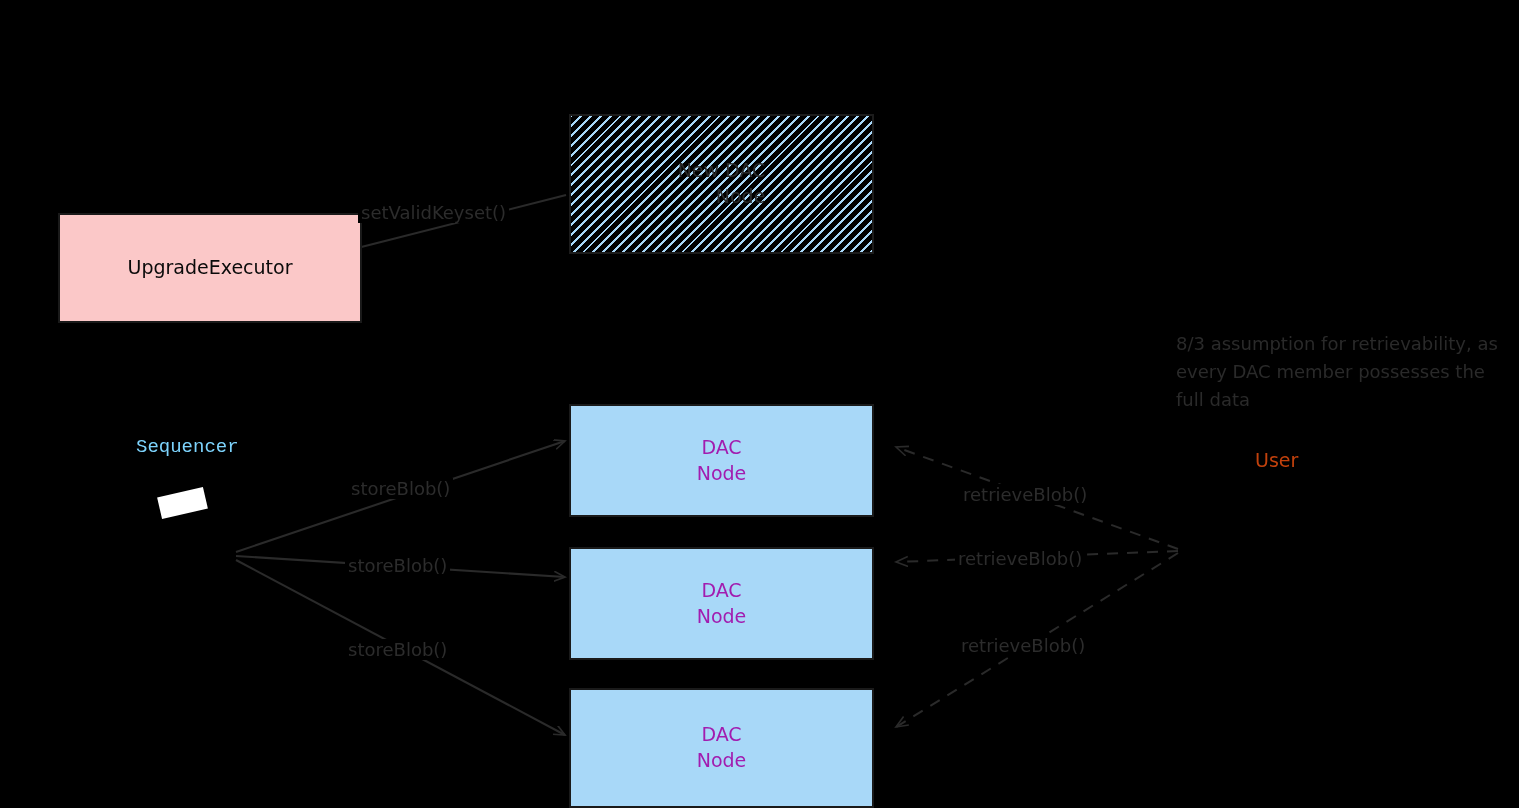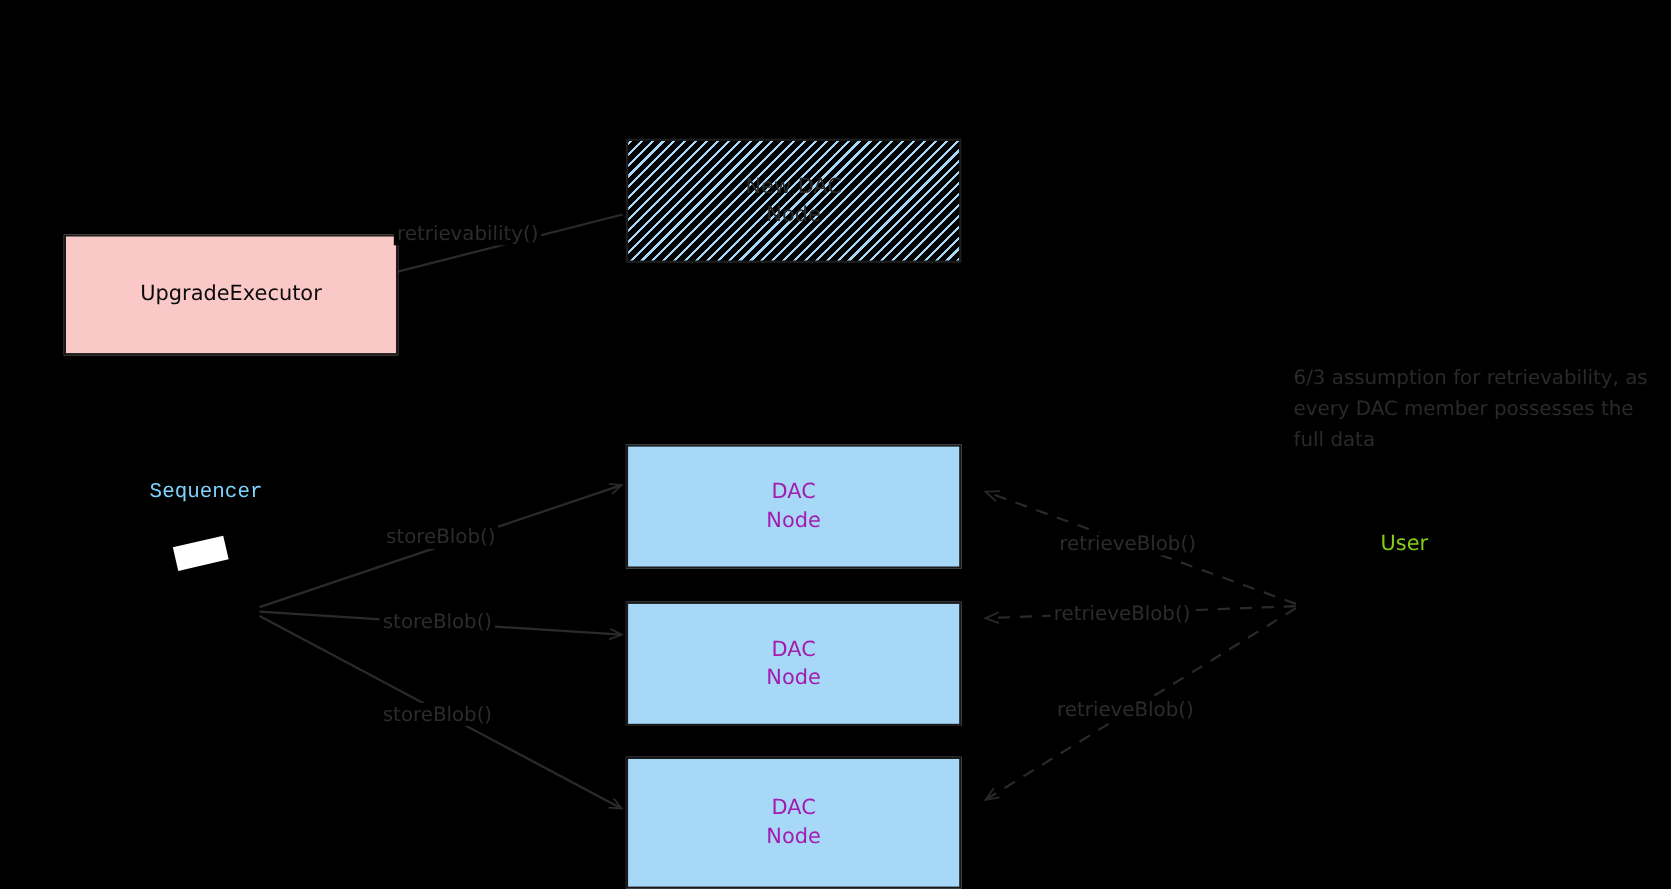--- a/index.html
+++ b/index.html
@@ -44,34 +44,35 @@
     top: 213px;
     width: 304px;
     height: 110px;
     background: #fbc8c8;
     color: #0a0a0a;
     font-size: 19px;
     margin-left: 48px;
   }
   #node-new-dac {
     left: 569px;
-    top: 126px;
+    top: 114px;
     width: 305px;
-    height: 113px;
+    height: 140px;
     color: #2a2a2a;
     font-size: 19px;
     background-color: #000000;
     background-image: repeating-linear-gradient(
       -45deg,
       #a8d8f8 0px,
       #a8d8f8 2px,
       rgba(0,0,0,0) 2px,
       rgba(0,0,0,0) 7px
     );
     border-color: #1c1c1c;
+    text-align: right;
   }
   .node-dac {
     left: 569px;
     width: 305px;
     background: #a8d8f8;
     color: #a21caf;
     font-size: 19px;
   }
   #node-dac-1 { top: 404px; height: 113px; }
   #node-dac-2 { top: 547px; height: 113px; }
@@ -112,22 +113,21 @@
   }
   #label-sequencer {
     left: 136px;
     top: 436px;
     color: #7dd3fc;
     font-family: Liberation Mono, monospace;
   }
   #label-user {
     left: 1255px;
     top: 449px;
-    color: #84cc16;
-    margin-top: 34px;
+    color: #c2410c;
   }
   #sequencer-glyph {
     position: absolute;
     left: 159px;
     top: 492px;
     width: 47px;
     height: 22px;
     background: #ffffff;
     transform: rotate(-13deg);
   }
@@ -210,23 +210,23 @@
   <div class="node node-dac" id="node-dac-3">
     <span class="node-label">DAC
 Node</span>
   </div>
 
   <div class="actor-label" id="label-sequencer">Sequencer</div>
   <div id="sequencer-glyph"></div>
 
   <div class="actor-label" id="label-user">User</div>
 
-  <div class="edge-label" id="edge-label-setvalidkeyset">retrievability()</div>
+  <div class="edge-label" id="edge-label-setvalidkeyset">setValidKeyset()</div>
   <div class="edge-label" id="edge-label-storeblob-1">storeBlob()</div>
   <div class="edge-label" id="edge-label-storeblob-2">storeBlob()</div>
   <div class="edge-label" id="edge-label-storeblob-3">storeBlob()</div>
   <div class="edge-label" id="edge-label-retrieveblob-1">retrieveBlob()</div>
   <div class="edge-label" id="edge-label-retrieveblob-2">retrieveBlob()</div>
   <div class="edge-label" id="edge-label-retrieveblob-3">retrieveBlob()</div>
 
-  <div class="annotation" id="annotation-retrievability">6/3 assumption for retrievability, as every DAC member possesses the full data</div>
+  <div class="annotation" id="annotation-retrievability">8/3 assumption for retrievability, as every DAC member possesses the full data</div>
 
 </div>
 
 </body></html>

